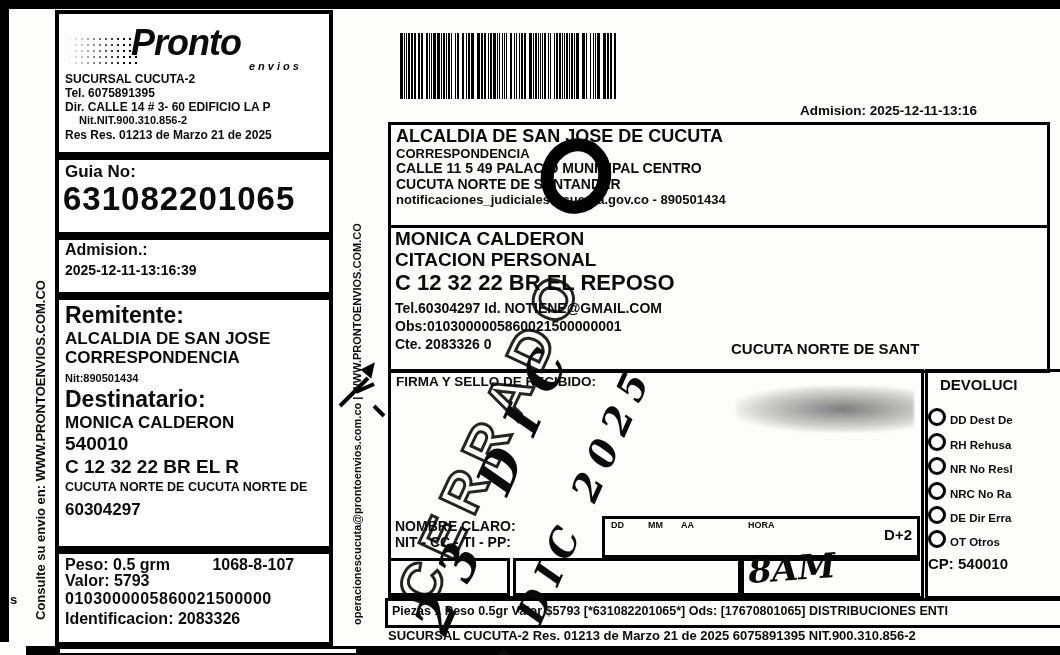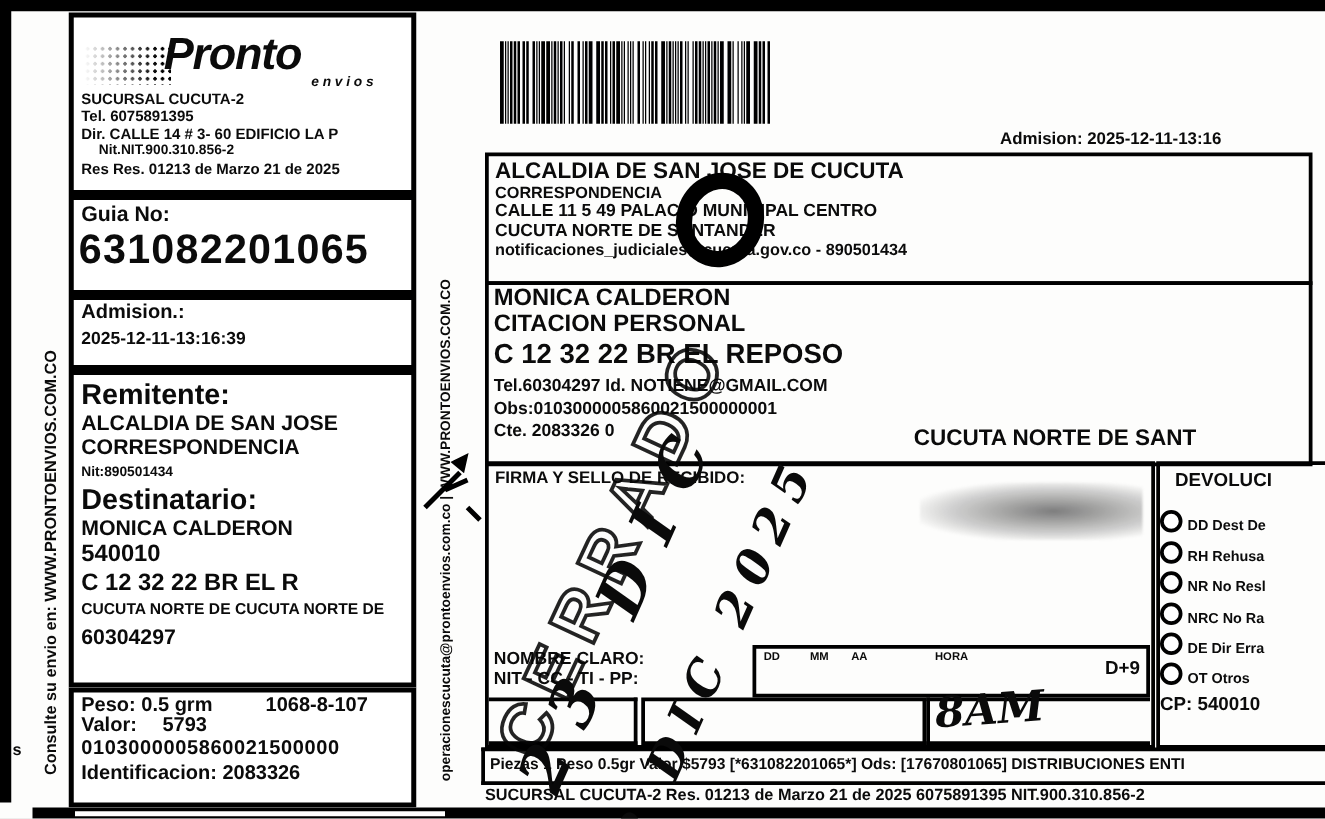--- a/index.html
+++ b/index.html
@@ -93,21 +93,21 @@
   </div>
 
   <div class="box" style="left:55px;top:550px;width:270px;height:88px;">
     <div class="abs b nw" style="left:6px;top:2px;font-size:16px;">
       <span>Peso:</span>
       <span style="">0.5 grm</span>
       <span style="margin-left:38px;">1068-8-107</span>
     </div>
     <div class="abs b nw" style="left:6px;top:18px;font-size:16px;">
       <span>Valor:</span>
-      <span style="margin-left:16px;">5793</span>
+      <span style="">5793</span>
     </div>
     <div class="abs b nw" style="left:6px;top:36px;font-size:16px;letter-spacing:.5px;">0103000005860021500000</div>
     <div class="abs b nw" style="left:6px;top:56px;font-size:16px;">
       <span>Identificacion:</span>
       <span>2083326</span>
     </div>
   </div>
 
   <div class="barcode">
       <div class="bar" style="width: 3px; margin-right: 1px;"></div>
@@ -191,35 +191,35 @@
     <div class="abs b nw" style="left:5px;top:67px;font-size:13px;">notificaciones_judiciales@cucuta.gov.co - 890501434</div>
   </div>
 
   <div class="box3" style="left:388px;top:225px;width:656px;height:142px;">
     <div class="abs b nw" style="left:4px;top:0px;font-size:19px;">MONICA CALDERON</div>
     <div class="abs b nw" style="left:4px;top:21px;font-size:19px;">CITACION PERSONAL</div>
     <div class="abs b nw" style="left:4px;top:42px;font-size:22px;">C 12 32 22 BR EL REPOSO</div>
     <div class="abs b nw" style="left:4px;top:72px;font-size:14px;">Tel.60304297 Id. NOTIENE@GMAIL.COM</div>
     <div class="abs b nw" style="left:4px;top:90px;font-size:14px;">Obs:0103000005860021500000001</div>
     <div class="abs b nw" style="left:4px;top:108px;font-size:14px;">Cte. 2083326 0</div>
-    <div class="abs b nw" style="left:340px;top:112px;font-size:18px;">CUCUTA NORTE DE SANT</div>
+    <div class="abs b nw" style="left:340px;top:112px;font-size:15px;">CUCUTA NORTE DE SANT</div>
   </div>
 
   <div class="box3" style="left:388px;top:369px;width:530px;height:224px;">
     <div class="abs b nw" style="left:5px;top:2px;font-size:13.5px;">FIRMA Y SELLO DE RECIBIDO:</div>
     <div class="smudge" style="left:345px;top:14px;"></div>
     <div class="abs b nw" style="left:4px;top:146px;font-size:14px;">NOMBRE CLARO:</div>
     <div class="abs b nw" style="left:4px;top:162px;font-size:14px;">NIT - CC - TI - PP:</div>
 
     <div class="abs" style="left:211px;top:144px;width:312px;height:36px;border:3px solid #000;">
       <span class="abs b" style="left:6px;top:1px;font-size:9px;">DD</span>
       <span class="abs b" style="left:43px;top:1px;font-size:9px;">MM</span>
       <span class="abs b" style="left:76px;top:1px;font-size:9px;">AA</span>
       <span class="abs b" style="left:143px;top:1px;font-size:9px;">HORA</span>
-      <span class="abs b" style="right:5px;top:7px;font-size:15px;">D+9</span>
+      <span class="abs b" style="right:5px;top:7px;font-size:15px;">D+2</span>
     </div>
 
     <div class="abs" style="left:0px;top:186px;width:116px;height:32px;border:3px solid #000;border-left:none;"></div>
     <div class="abs" style="left:122px;top:186px;width:222px;height:32px;border:3px solid #000;"></div>
     <div class="abs" style="left:350px;top:186px;width:176px;height:32px;border:3px solid #000;border-right:none;"></div>
   </div>
 
   <div class="box3" style="left:925px;top:369px;width:150px;height:224px;">
     <div class="abs b nw" style="left:12px;top:4px;font-size:15px;">DEVOLUCI</div>
   </div>

